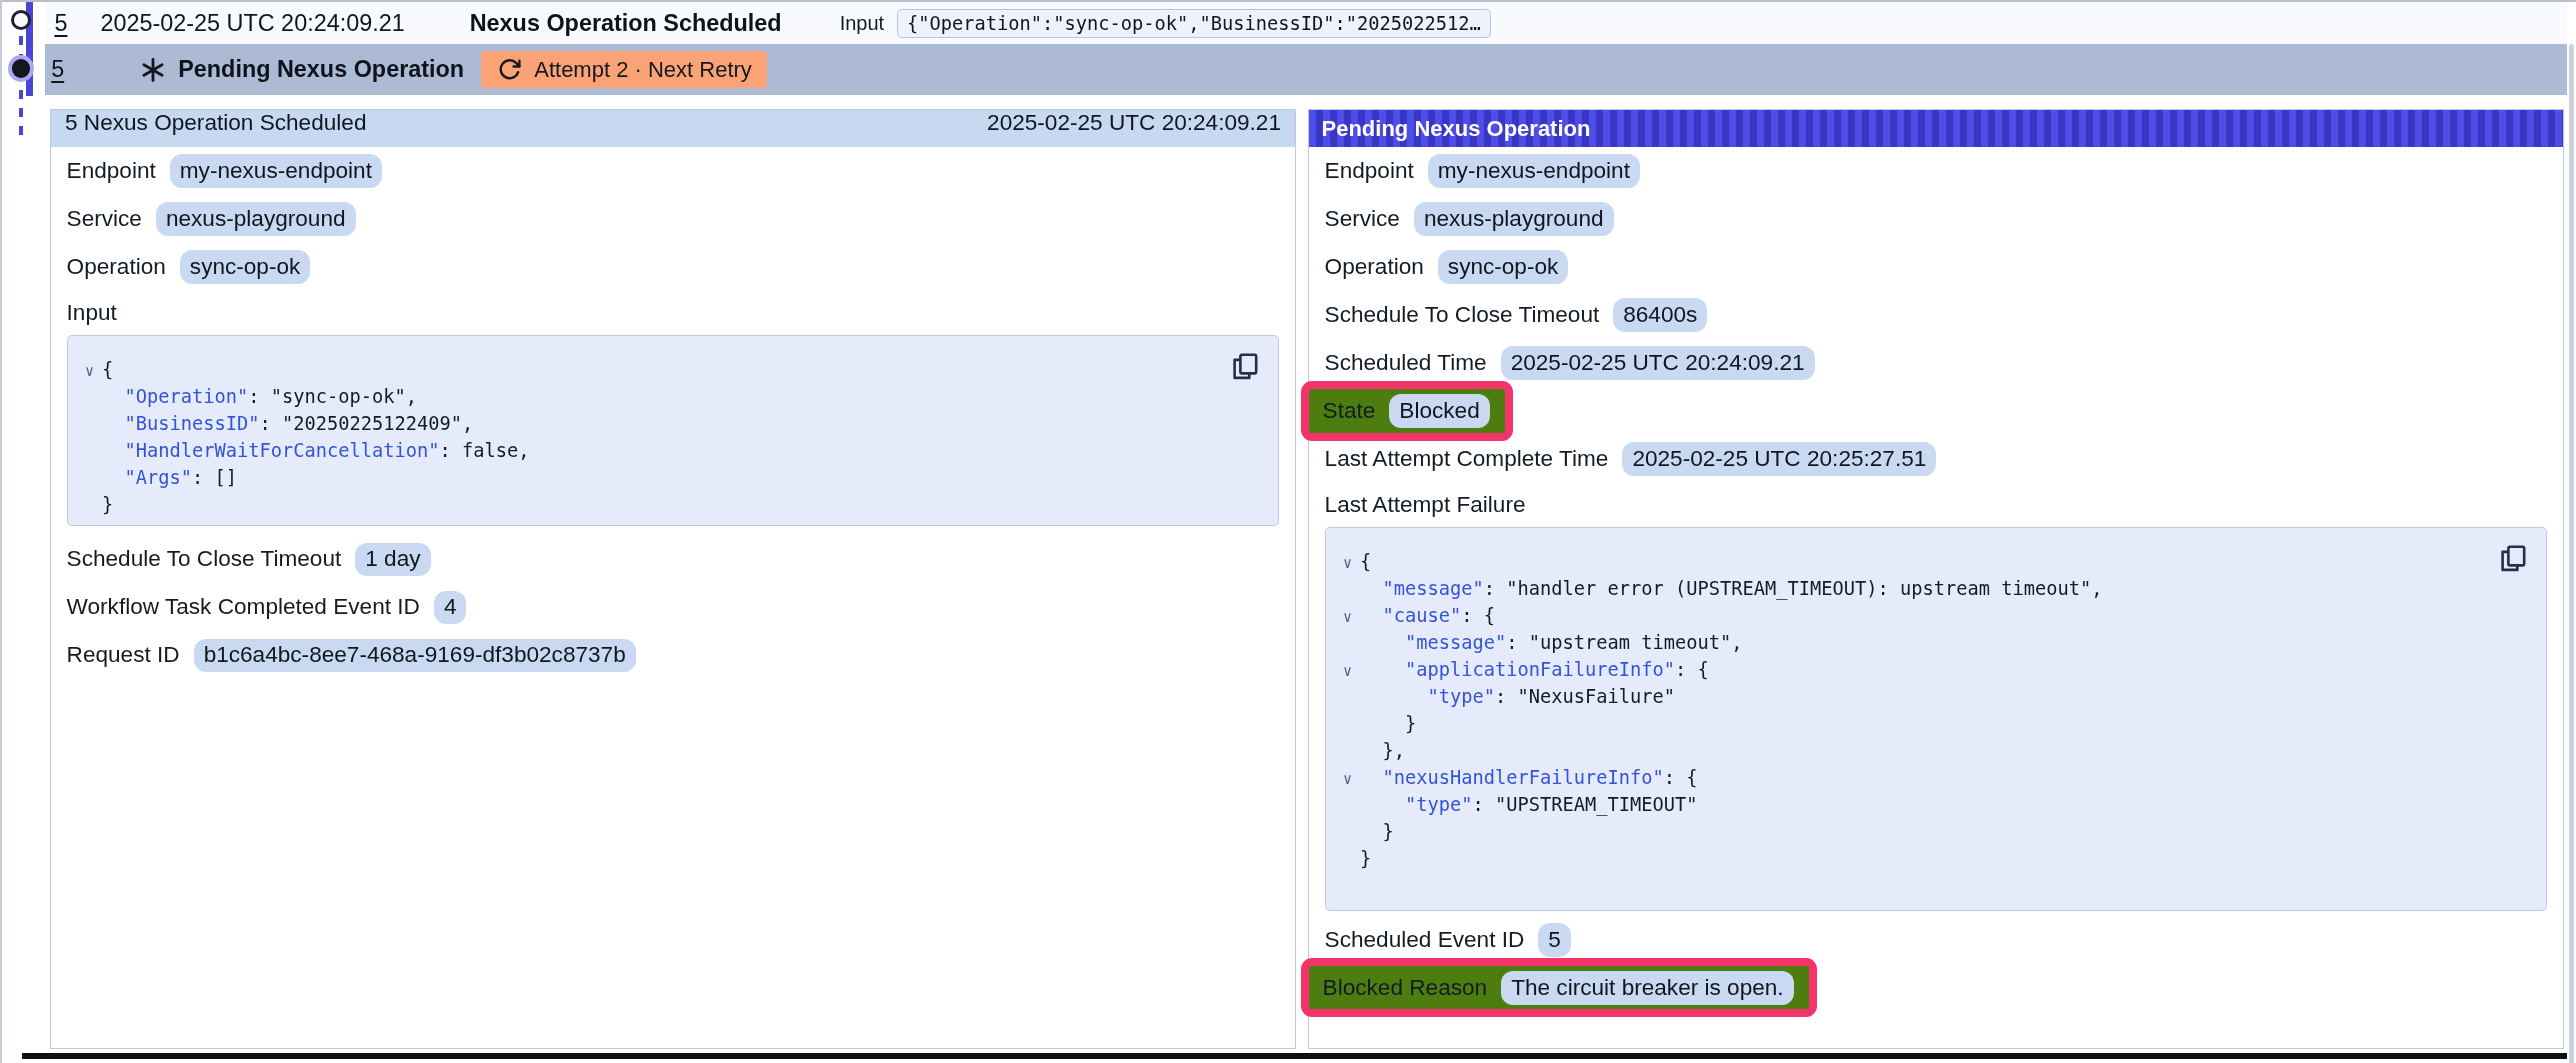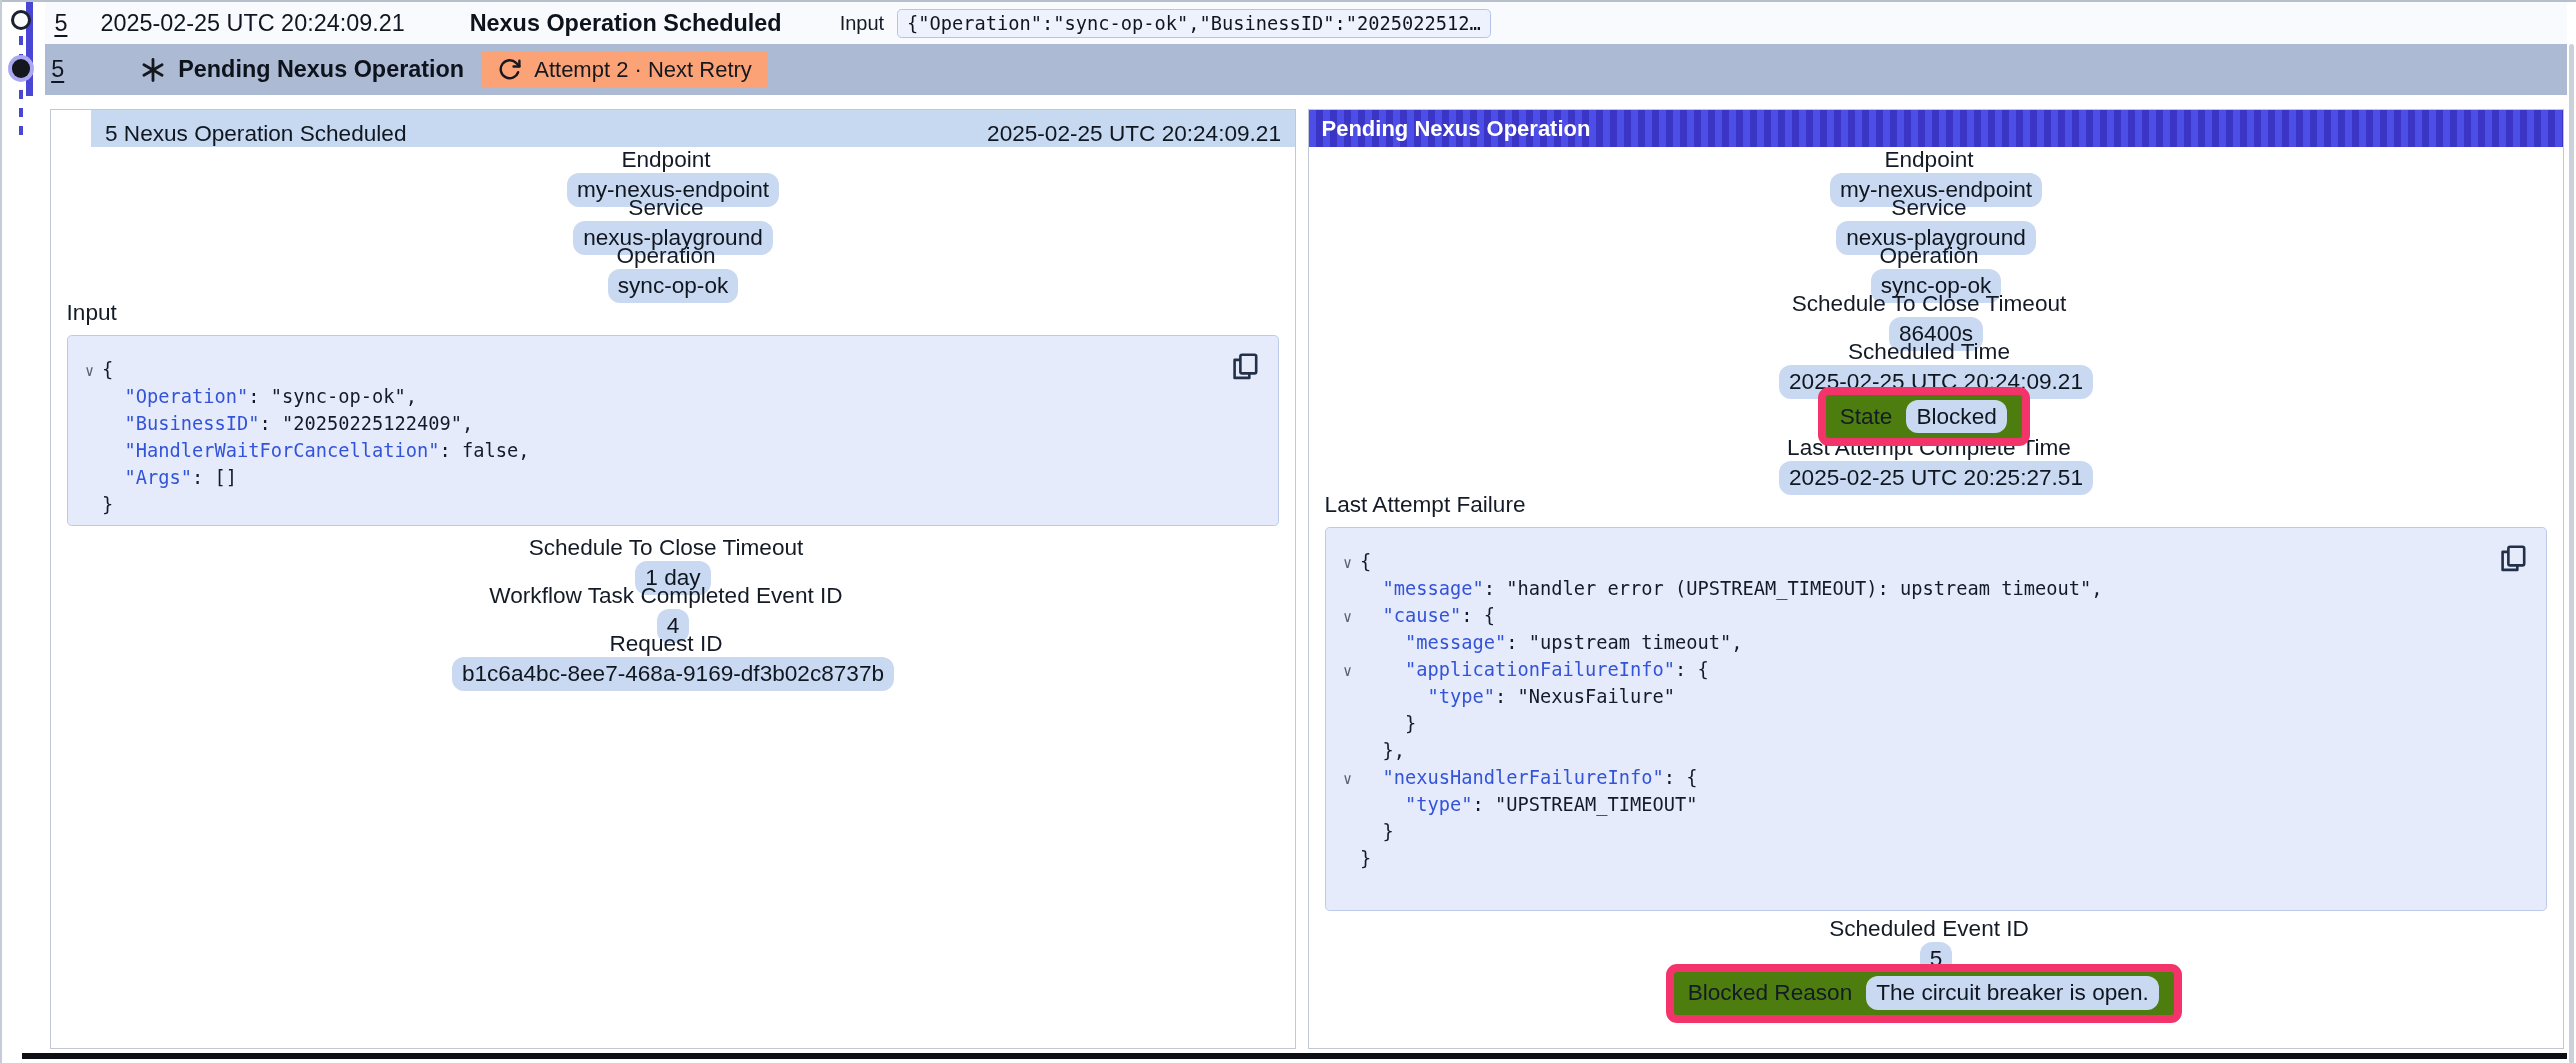--- a/index.html
+++ b/index.html
@@ -31,27 +31,27 @@
     background:#EDF2FC; border:1.6px solid #B3C4E8; border-radius:4.7px; padding:3.1px 9.4px; color:#10161F; }
   .star { margin-left:75px; width:28px; height:28px; }
   .row2 .ev-title { margin-left:11px; }
   .retry-badge { margin-left:17px; display:inline-flex; align-items:center; gap:12.5px;
     background:#FBA377; border-radius:2.3px; padding:5.5px 15.6px; font-size:22px; font-weight:500; color:#15181E; }
 
   
   .panel { position:absolute; top:109px; height:940px; background:#fff; border:1.6px solid #BFC8D4; }
   .panel-left  { left:50px;   width:1246px; }
   .panel-right { left:1308px; width:1256px; }
-  .lheader { height:37px; background:#C7D9F1; display:flex; align-items:flex-end; justify-content:space-between;
-    padding:0 14px; font-size:22.6px; color:#10161F;margin-left:40px; }
+  .lheader { height:37px; background:#C7D9F1; display:flex; align-items:flex-start; justify-content:space-between;
+    padding:0 14px; font-size:22.6px; color:#10161F; }
   .rheader { height:37px; display:flex; align-items:center; padding:0 12.5px; font-size:22px; font-weight:600; color:#fff;
     background:repeating-linear-gradient(90deg,#4D4DE8 0 7px,#3B35C6 7px 14px); }
   .pcontent { padding:0 15.6px; }
 
-  .frow { height:48px; display:flex; align-items:center; font-size:22.6px; position:relative;flex-direction:column; }
+  .frow { height:48px; display:flex; align-items:center; font-size:22.6px; position:relative; }
   .frow.hl { z-index:6; overflow:visible; }
   .flab { margin-right:14px; white-space:nowrap; }
   .chip { background:#C9D9F1; border-radius:12px; padding:3.9px 10px; color:#10161F; white-space:nowrap; }
   .fval { color:#10161F; white-space:nowrap; }
   .und { text-decoration:underline; text-underline-offset:3.9px; }
   .lblrow { height:44px; display:flex; align-items:center; font-size:22.6px; }
 
   .pinkbox { display:inline-flex; align-items:center; border:8.6px solid #F2346B; border-radius:11px;
     background:#4d7c0f; padding:4.7px 15.6px 4.7px 14px; margin-left:-24px; }
 

